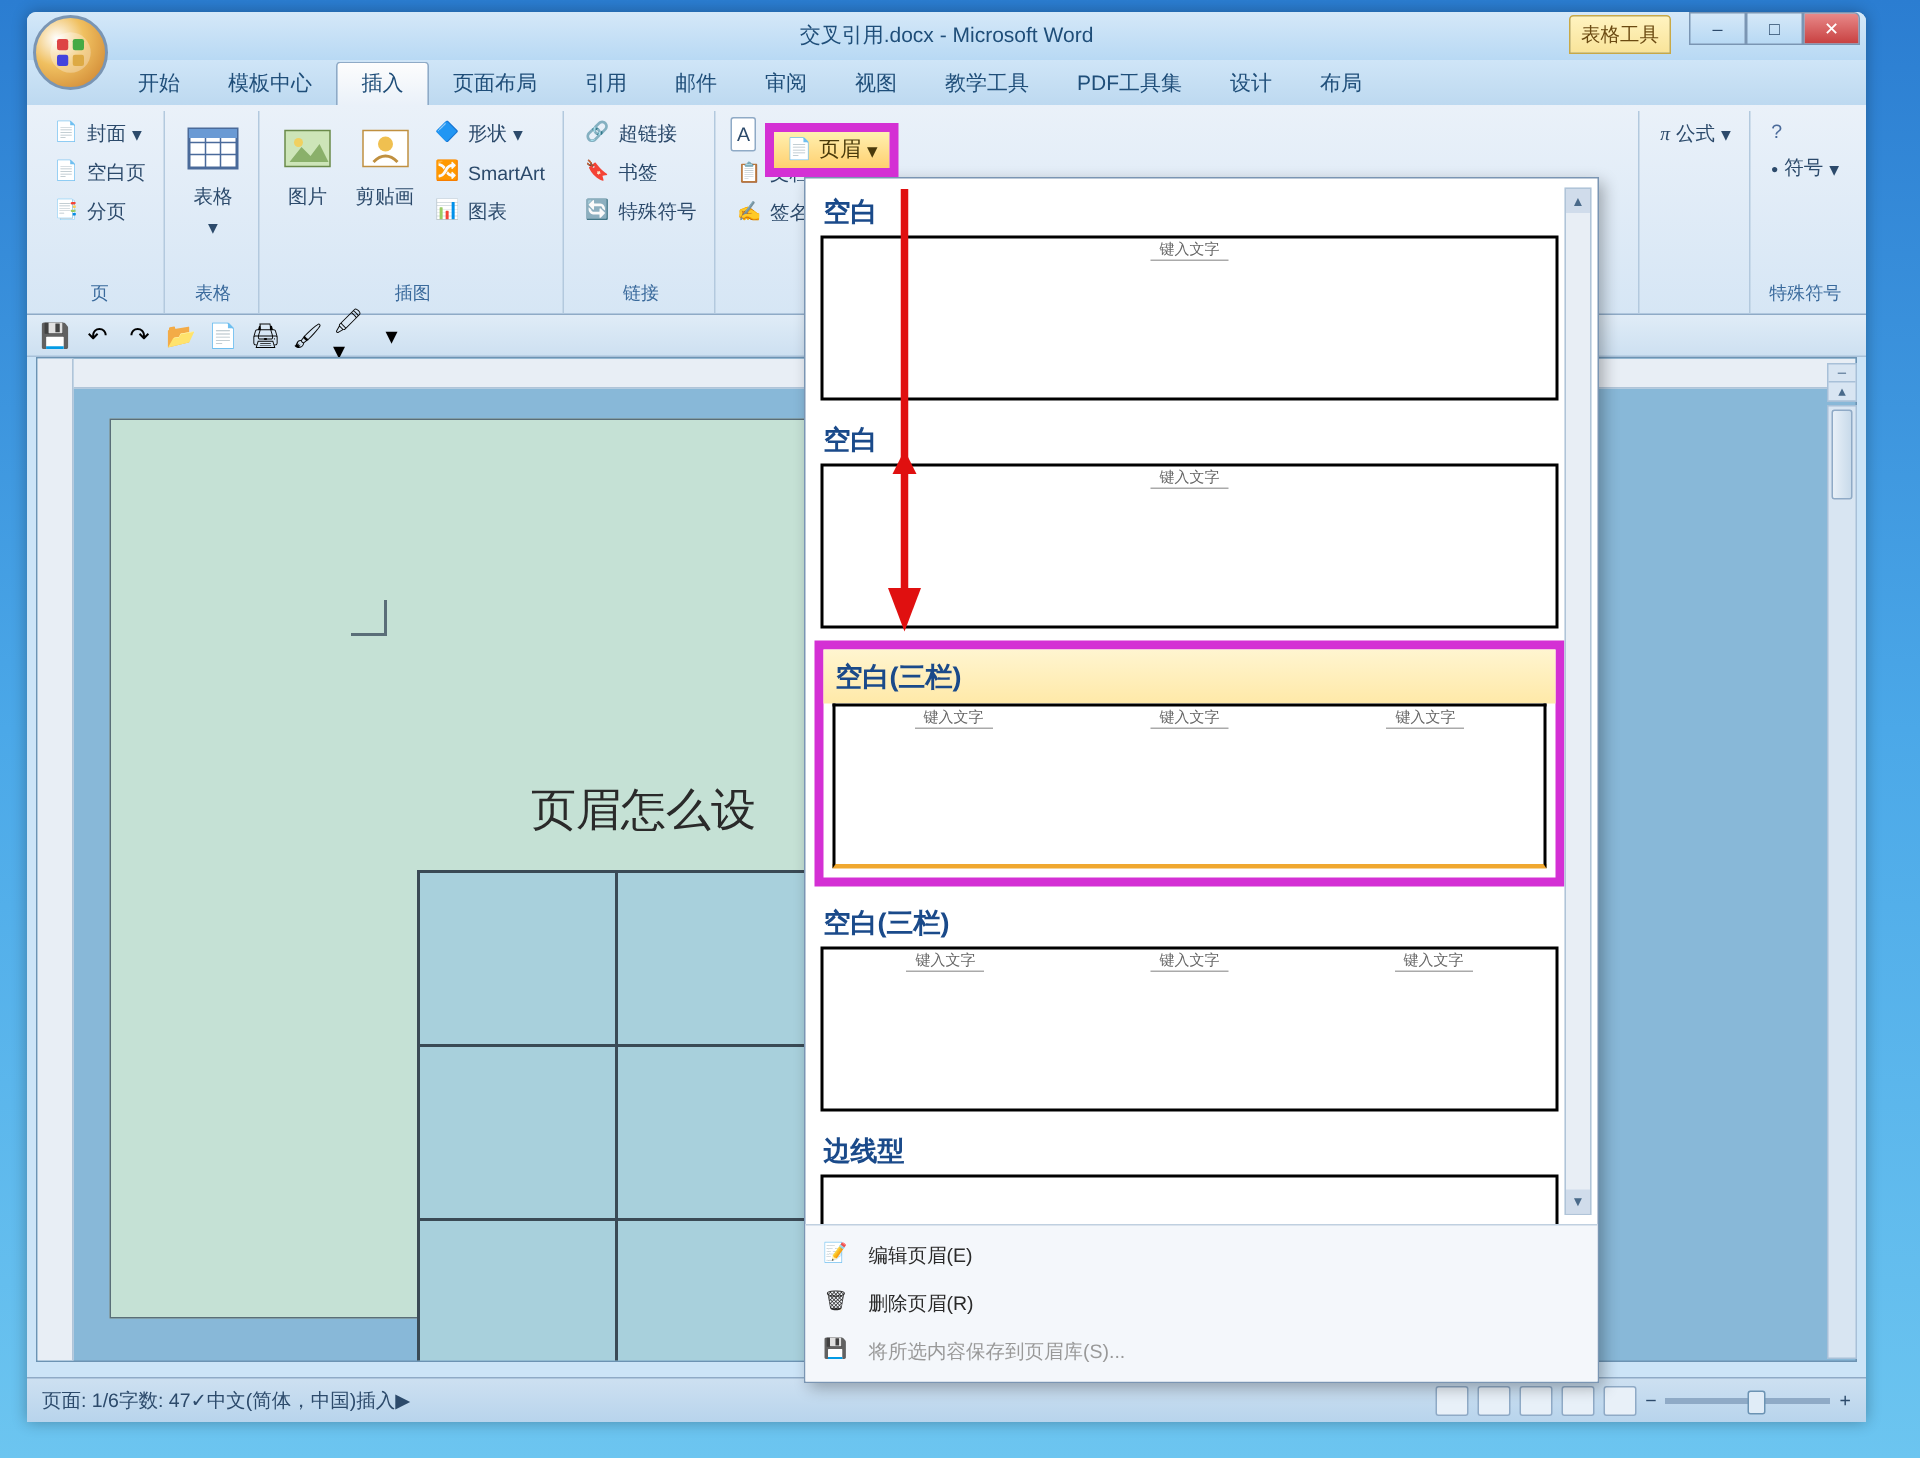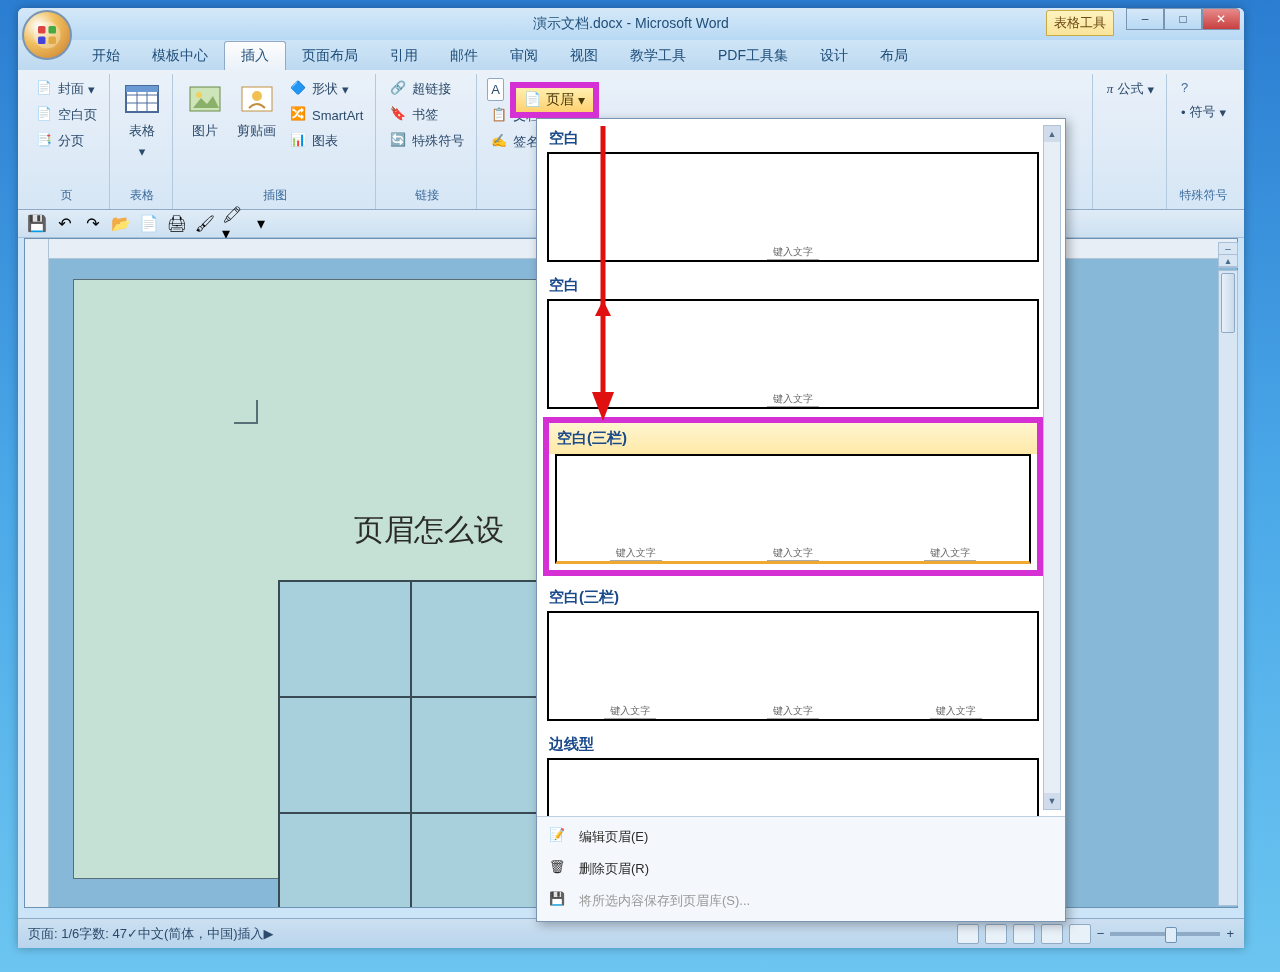--- a/index.html
+++ b/index.html
@@ -31,43 +31,43 @@
 .big-ico{width:36px;height:36px;}
 
 .qat { height: 28px; background: linear-gradient(180deg,#e0ecf7,#cde0f1); border-bottom: 1px solid #a8c0d8; display: flex; align-items: center; padding-left: 8px; gap: 6px; }
 .qat-btn { width: 22px; height: 22px; display: flex; align-items: center; justify-content: center; cursor: pointer; }
 
 .doc-area { position: absolute; left: 6px; right: 6px; top: 230px; bottom: 40px; background: #88b8d8; border: 1px solid #6c93b3; display:flex; }
 .ruler-v{width:24px;background:#e8eef5;border-right:1px solid #b0c4d8;}
 .ruler-h{height:20px;background:#e8eef5;border-bottom:1px solid #b0c4d8;}
 .doc-scroll{flex:1;overflow:hidden;position:relative;}
 .page { position: absolute; left: 24px; top: 40px; width: 900px; height: 600px; background: #c5e1d5; border: 1px solid #5a6e78; }
-.page-title { position: absolute; left: 280px; top: 230px; font-size: 30px; color: #2a2a2a; }
+.page-title { position: absolute; left: 280px; top: 240px; font-size: 30px; color: #2a2a2a; }
 .page-table { position: absolute; left: 204px; top: 300px; border-collapse: collapse; }
 .page-table td { border: 2px solid #3a4a55; width: 132px; height: 116px; background: #a8d0dc; }
 .corner-mark{position:absolute;left:160px;top:120px;width:24px;height:24px;border-right:2px solid #5a6e78;border-bottom:2px solid #5a6e78;}
 
 .statusbar { position: absolute; left: 0; right: 0; bottom: 0; height: 30px; background: linear-gradient(180deg,#cde0f1,#b8d4ec); border-top: 1px solid #8faac6; display: flex; align-items: center; padding: 0 10px; font-size: 13px; color: #2c4a6b; }
 .sb-right{margin-left:auto;display:flex;gap:6px;align-items:center;}
 .sb-icon{width:22px;height:20px;border:1px solid #8faac6;background:#e8f0f8;border-radius:2px;}
 .zoom-slider{width:110px;height:4px;background:#8faac6;position:relative;}
 .zoom-slider::before{content:"";position:absolute;left:50%;top:-5px;width:10px;height:14px;background:#e0ecf7;border:1px solid #6c93b3;border-radius:2px;}
 
 
 .hdr-btn-wrap{position:absolute;left:510px;top:82px;border:6px solid #d430d4;background:linear-gradient(180deg,#fff0b0,#ffd070);padding:3px 8px;display:flex;align-items:center;gap:4px;font-size:14px;color:#4a3a0a;z-index:50;}
 
 
 .dropdown { position: absolute; left: 536px; top: 118px; width: 530px; height: 804px; background: #fff; border: 1px solid #7a95b3; box-shadow: 3px 3px 10px rgba(0,0,0,.3); z-index: 40; display:flex;flex-direction:column;}
 .dd-scroll{flex:1;overflow:hidden;position:relative;padding:6px 26px 6px 10px;}
 .dd-sb{position:absolute;right:4px;top:6px;bottom:6px;width:18px;background:#e8eef5;border:1px solid #b0c4d8;}
 .dd-sb-up,.dd-sb-down{height:16px;background:#d0dceb;display:flex;align-items:center;justify-content:center;font-size:9px;color:#4a6a8a;}
 .dd-sb-down{position:absolute;bottom:0;left:0;right:0;}
 .dd-section-title { font-size: 14px; font-weight: bold; color: #2a2a2a; padding: 6px 0 4px; }
-.dd-item-title{font-size:15px;color:#1a4a8a;padding:4px 2px;font-weight:bold;}
-.dd-preview { border: 2px solid #000; height: 110px; background: #fff; margin-bottom: 10px; position: relative; display:flex;align-items:flex-end;justify-content:space-around;}
+.dd-item-title{font-size:18px;color:#1a4a8a;padding:4px 2px;font-weight:bold;}
+.dd-preview { border: 2px solid #000; height: 110px; background: #fff; margin-bottom: 10px; position: relative; display:flex;align-items:flex-start;justify-content:space-around;}
 .dd-preview.single{justify-content:center;}
 .dd-preview .ph { font-size: 10px; color: #666; border-bottom:1px solid #aaa; padding:0 6px;}
 .dd-preview.line-style::before{content:"";position:absolute;left:50px;right:50px;bottom:28px;height:2px;background:#6a8ac0;}
 .dd-highlight { border: 6px solid #d430d4; padding: 0; margin: -2px -4px 8px; }
 .dd-highlight .dd-item-title{background:linear-gradient(180deg,#fff5d0,#ffe9a8);padding:6px 8px;}
 .dd-highlight .dd-preview{margin:0 6px 6px;border-bottom:3px solid #f0a830;}
 .dd-footer{border-top:1px solid #c0d0e0;background:#f4f7fb;padding:4px 0;}
 .dd-footer-item{display:flex;align-items:center;gap:10px;padding:6px 12px;font-size:13px;color:#2a2a2a;cursor:pointer;}
 .dd-footer-item.disabled{color:#999;}
 .dd-fi-icon{width:20px;height:20px;}
@@ -88,21 +88,21 @@
   <div class="titlebar">
     <div class="office-btn">
       <svg viewBox="0 0 40 40">
           <circle cx="20" cy="20" r="18" fill="#fff" opacity=".3"></circle>
           <rect x="8" y="8" width="10" height="10" fill="#d44" rx="2"></rect>
           <rect x="22" y="8" width="10" height="10" fill="#4a4" rx="2"></rect>
           <rect x="8" y="22" width="10" height="10" fill="#44d" rx="2"></rect>
           <rect x="22" y="22" width="10" height="10" fill="#da4" rx="2"></rect>
         </svg>
     </div>
-    <div class="title-text"><span>演示文档.docx</span> - <span>Microsoft Word</span></div>
+    <div class="title-text"><span>交叉引用.docx</span> - <span>Microsoft Word</span></div>
     <div class="ctx-tab">表格工具</div>
     <div class="win-controls">
       <div class="win-btn">–</div>
       <div class="win-btn">□</div>
       <div class="win-btn close">✕</div>
     </div>
   </div>
 
   <div class="tabs-row">
       <div class="tab">开始</div>

